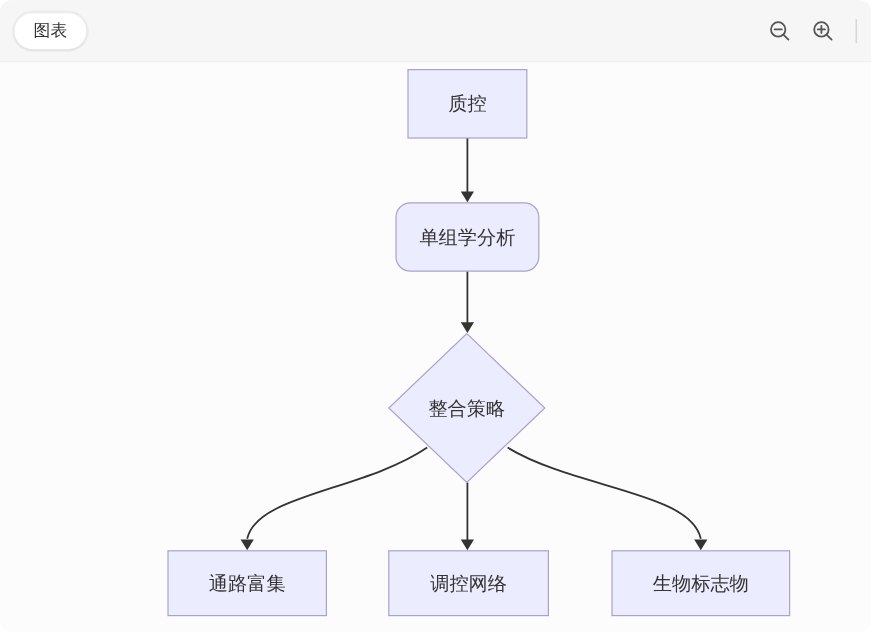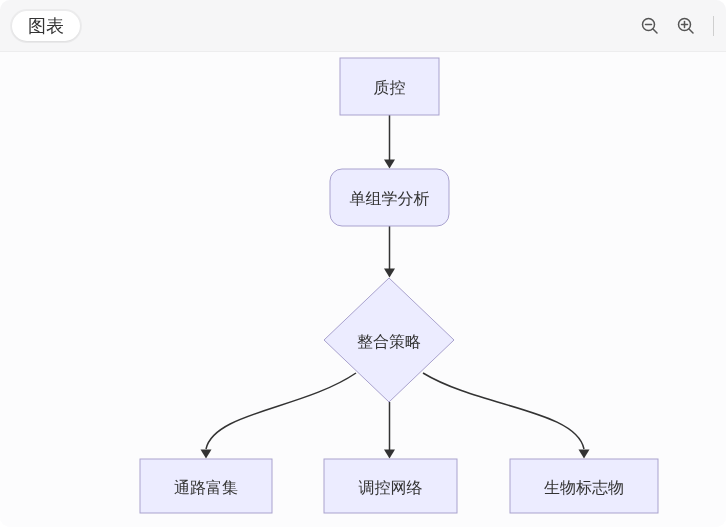--- a/index.html
+++ b/index.html
@@ -27,21 +27,21 @@
     background: #ececed;
     border-radius: 17px;
     height: 34px;
     display: flex; align-items: center;
     padding: 2px;
   }
   .tab {
     border: none; background: transparent;
     height: 30px; padding: 0 16px;
     border-radius: 15px;
-    font-size: 18px; color: #9a9a9a;
+    font-size: 14px; color: #9a9a9a;
     cursor: pointer;
     font-family: inherit;
   }
   .tab.active {
     background: #ffffff;
     color: #333333;
     box-shadow: 0 1px 2px rgba(0,0,0,0.06);
   }
   .toolbar-right { display: flex; align-items: center; gap: 14px; }
   .icon-btn {

